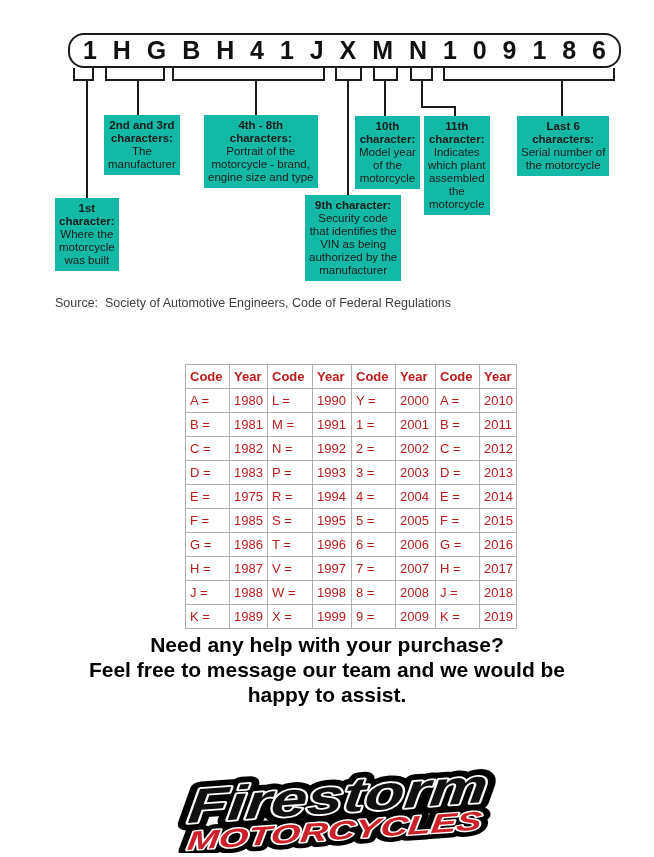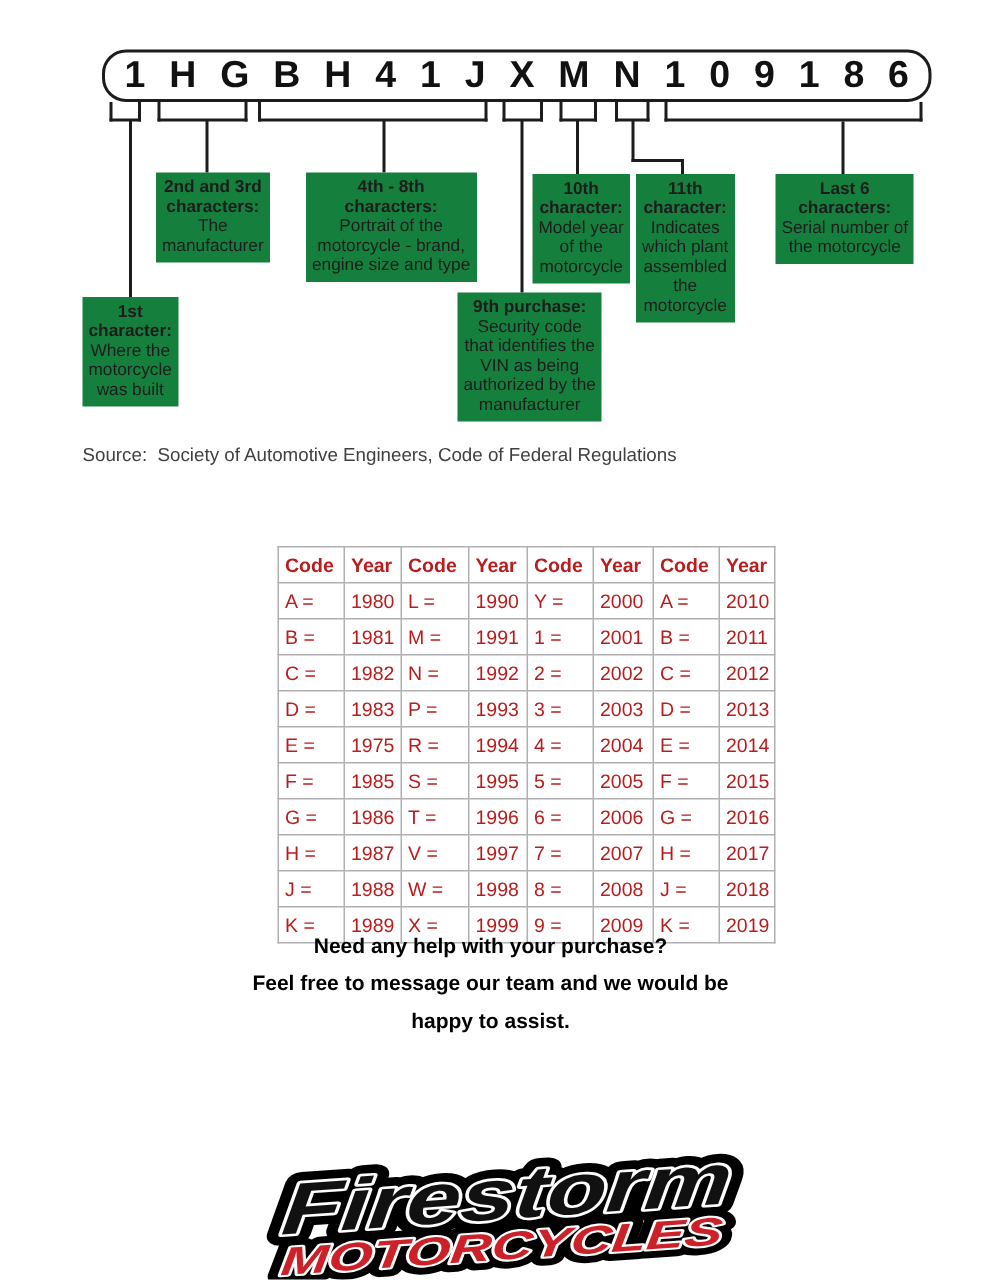--- a/index.html
+++ b/index.html
@@ -33,21 +33,21 @@
   .l2{left:137px;top:80px;height:35px;}
   .l3{left:255px;top:80px;height:35px;}
   .l4{left:347px;top:80px;height:115px;}
   .l5{left:384px;top:80px;height:36px;}
   .l6a{left:421px;top:80px;height:28px;}
   .l6b{left:421px;top:106px;width:35px;}
   .l6c{left:454px;top:106px;height:10px;}
   .l7{left:561px;top:81px;height:35px;}
   
   .callout{
-    position:absolute;background:#15803d;text-align:center;
+    position:absolute;background:#14b8a6;text-align:center;
     font-size:11.5px;line-height:13px;padding:4px 4px;display:inline-block;
   }
   .callout .t{display:block;font-weight:bold;white-space:pre;}
   .callout .b{display:block;white-space:pre;}
   .c-first{left:55px;top:198px;}
   .c-23{left:104px;top:115px;}
   .c-48{left:204px;top:115px;}
   .c-9{left:305px;top:195px;}
   .c-10{left:355px;top:116px;}
   .c-11{left:424px;top:116px;}
@@ -59,22 +59,22 @@
     position:absolute;left:185px;top:364px;border-collapse:collapse;
     font-size:13px;color:#b91c1c;table-layout:fixed;
   }
   .year-table th,.year-table td{
     border:1px solid #b0b0b0;padding:3px 2px 4px 4px;height:16px;
     text-align:left;vertical-align:middle;white-space:nowrap;box-sizing:content-box;
   }
   .year-table th{font-weight:bold;}
   
   .help{
-    position:absolute;left:0;right:0;top:618px;text-align:center;
-    font-size:14px;line-height:25px;font-weight:bold;color:#000;white-space:pre-line;
+    position:absolute;left:0;right:0;top:632px;text-align:center;
+    font-size:21px;line-height:25px;font-weight:bold;color:#000;white-space:pre-line;
   }
   
   .logo-wrap{position:absolute;left:145px;top:763px;width:370px;height:90px;}
   .logo-wrap svg{display:block;}
 </style>
 </head>
 <body>
 
 <div class="canvas">
 
@@ -130,21 +130,21 @@
 manufacturer</span>
   </div>
   <div class="callout c-48">
     <span class="t">4th - 8th
 characters:</span>
     <span class="b">Portrait of the
 motorcycle - brand,
 engine size and type</span>
   </div>
   <div class="callout c-9">
-    <span class="t">9th purchase:</span>
+    <span class="t">9th character:</span>
     <span class="b">Security code
 that identifies the
 VIN as being
 authorized by the
 manufacturer</span>
   </div>
   <div class="callout c-10">
     <span class="t">10th
 character:</span>
     <span class="b">Model year

